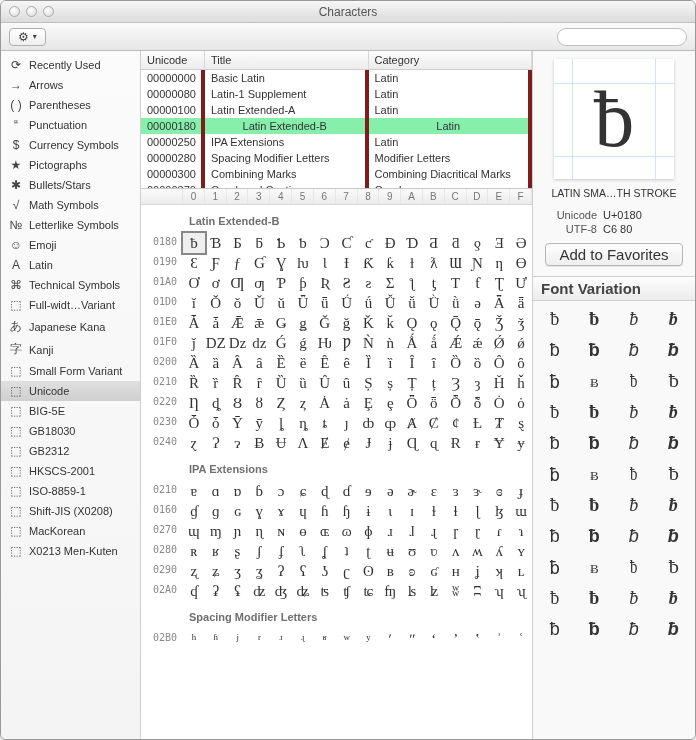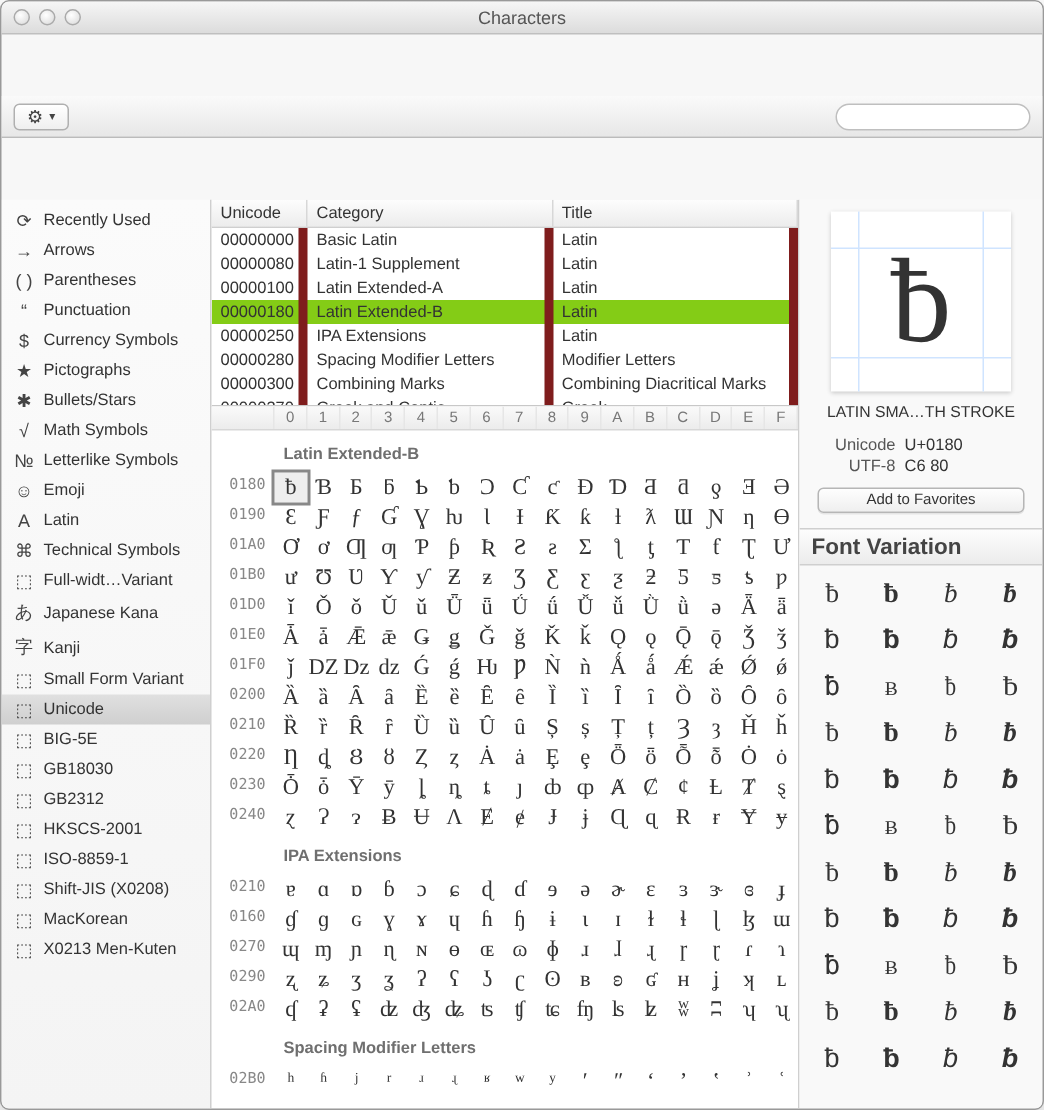--- a/index.html
+++ b/index.html
@@ -1,17 +1,17 @@
 <!DOCTYPE html>
 <html><head>
 <meta charset="utf-8">
 <style>
 * { box-sizing: border-box; margin: 0; padding: 0; }
 body { font-family: "Lucida Grande", "Helvetica Neue", sans-serif; font-size: 11px; background: #fff; overflow: hidden; color: #333; width: 696px; height: 740px; }
-.window { width: 696px; height: 740px; border: 1px solid #999; border-radius: 6px; box-shadow: 0 8px 24px rgba(0,0,0,0.25); background: #f7f7f7; display: flex; flex-direction: column; overflow: hidden; gap: 41px; }
+.window { width: 696px; height: 740px; border: 1px solid #999; border-radius: 6px; box-shadow: 0 8px 24px rgba(0,0,0,0.25); background: #f7f7f7; display: flex; flex-direction: column; overflow: hidden; }
 .titlebar { height: 22px; background: linear-gradient(#f6f6f6,#dcdcdc); display: flex; align-items: center; justify-content: center; border-bottom: 1px solid #bfbfbf; position: relative; }
 .traffic { position: absolute; left: 8px; top: 5px; display: flex; gap: 6px; }
 .tl { width: 11px; height: 11px; border-radius: 50%; border: 1px solid #aaa; background: radial-gradient(circle at 40% 35%, #fff, #d8d8d8); }
 .title { color: #555; font-size: 12px; }
 .toolbar { height: 28px; background: linear-gradient(#fafafa,#e7e7e7); border-bottom: 1px solid #bbb; display: flex; align-items: center; padding: 0 8px; }
 .gear-btn { border: 1px solid #b0b0b0; background: linear-gradient(#fff,#efefef); border-radius: 4px; padding: 1px 8px; font-size: 12px; color: #444; display: inline-flex; align-items: center; gap: 4px; box-shadow: 0 1px 0 #fff inset; }
 .toolbar-spacer { flex: 1; }
 .searchfield { width: 130px; height: 18px; border: 1px solid #bfbfbf; border-radius: 10px; background: #fff; padding: 0 8px 0 20px; font-size: 11px; position: relative; }
 .search-wrap { position: relative; }
 .search-wrap .mag { position: absolute; left: 5px; top: 2px; font-size: 11px; color: #888; }
@@ -19,39 +19,39 @@
 .sidebar { width: 140px; background: linear-gradient(#fbfbfb,#f4f4f4); border-right: 1px solid #cfcfcf; overflow-y: auto; padding: 4px 0; }
 .sb-item { display: flex; align-items: center; gap: 6px; padding: 3px 8px; font-size: 11px; white-space: nowrap; overflow: hidden; text-overflow: ellipsis; cursor: default; }
 .sb-item.selected { background: linear-gradient(#e0e0e0,#cfcfcf); }
 .sb-icon { width: 14px; text-align: center; color: #444; font-size: 12px; }
 .main { flex: 1; display: flex; overflow: hidden; }
 .center { flex: 1; display: flex; flex-direction: column; border-right: 1px solid #cfcfcf; overflow: hidden; }
 .table { border-bottom: 1px solid #c8c8c8; background: #fff; }
 .thead, .trow { display: grid; grid-template-columns: 64px 1fr 1fr; font-size: 11px; }
 .thead { background: linear-gradient(#fdfdfd,#ececec); border-bottom: 1px solid #cfcfcf; }
 .thead > div { padding: 3px 6px; border-right: 1px solid #d7d7d7; color: #333; font-weight: 400; }
-.trow > div { padding: 2px 6px; border-right: 6px solid #7f1d1d; }
+.trow > div { padding: 2px 6px; border-right: 4px solid #7f1d1d; }
 .tbody { max-height: 118px; overflow: hidden; }
-.trow.selected { background: #84cc16; }
+.trow.selected { background: #86efac; text-align: center; }
 .grid-area { flex: 1; overflow-y: auto; background: #fff; }
 .grid-header { position: sticky; top: 0; background: linear-gradient(#fafafa,#ececec); border-bottom: 1px solid #d7d7d7; display: grid; grid-template-columns: 42px repeat(16, 1fr); padding: 0; color: #777; z-index: 3; }
 .grid-header > div { text-align: center; padding: 2px 0; font-size: 10px; border-right: 1px solid #e6e6e6; }
 .block-title { font-size: 11px; font-weight: bold; color: #6f6f6f; padding: 10px 0 6px 48px; }
 .grid-row { display: grid; grid-template-columns: 42px repeat(16, 1fr); }
 .grid-row .rowhdr { font-size: 10px; color: #888; text-align: right; padding: 3px 6px 0 0; font-family: Menlo, monospace; }
 .cell { text-align: center; font-size: 15px; padding: 1px 0; line-height: 1.2; font-family: "Lucida Grande", "Times New Roman", serif; }
 .cell.selected { outline: 2px solid #888; background: #eee; }
 .right { width: 162px; background: #f9f9f9; display: flex; flex-direction: column; overflow: hidden; }
 .preview-box { padding: 8px 8px 4px; text-align: center; position: relative; }
 .glyph-preview { width: 120px; height: 120px; margin: 0 auto; background: #fff; box-shadow: 0 1px 3px rgba(0,0,0,0.2); display: flex; align-items: center; justify-content: center; font-size: 80px; font-family: "Times New Roman", serif; position: relative; }
 .guide { position: absolute; background: #cfe4ff; }
 .char-name { font-size: 10.5px; color: #333; margin-top: 8px; white-space: nowrap; overflow: hidden; }
 .meta { display: grid; grid-template-columns: 54px 1fr; gap: 2px 6px; font-size: 11px; padding: 6px 10px; }
 .meta .lbl { text-align: right; color: #555; }
-.fav-btn { margin: 2px 12px 10px; border: 1px solid #b6b6b6; border-radius: 4px; background: linear-gradient(#fefefe,#efefef); padding: 2px 0; font-size: 10px; text-align: center; box-shadow: 0 1px 0 rgba(0,0,0,0.08); }
+.fav-btn { margin: 2px 12px 10px; border: 1px solid #b6b6b6; border-radius: 4px; background: linear-gradient(#fefefe,#efefef); padding: 2px 0; font-size: 15px; text-align: center; box-shadow: 0 1px 0 rgba(0,0,0,0.08); }
 .fv-header { background: linear-gradient(#fdfdfd,#ececec); border-top: 1px solid #cfcfcf; border-bottom: 1px solid #cfcfcf; padding: 3px 8px; font-size: 15px; font-weight: bold; color: #444; }
 .fv-scroll { flex: 1; overflow-y: auto; padding: 8px 4px; }
 .fv-grid { display: grid; grid-template-columns: repeat(4, 1fr); gap: 10px 4px; }
 .fv-item { font-size: 18px; text-align: center; font-family: "Times New Roman","Lucida Grande",serif; }
 .fv-item.bold { font-weight:bold; }
 .fv-item.italic { font-style:italic; }
 .fv-item.sans { font-family: "Lucida Grande","Helvetica Neue",sans-serif; }
 .fv-item.sc { font-variant: small-caps; }
 .fv-item.cond { transform: scaleX(0.82); }
 .fv-item.wide { transform: scaleX(1.12); }
@@ -183,22 +183,22 @@
         <div class="sb-item">
           <span class="sb-icon">⬚</span>
           <span>X0213 Men-Kuten</span>
         </div>
       </div>
     <div class="main">
       <div class="center">
         <div class="table">
           <div class="thead">
             <div>Unicode</div>
+            <div>Title</div>
             <div>Category</div>
-            <div>Title</div>
           </div>
           <div class="tbody" id="tbody">
               <div class="trow">
                 <div>00000000</div>
                 <div>Basic Latin</div>
                 <div>Latin</div>
               </div>
               <div class="trow">
                 <div>00000080</div>
                 <div>Latin-1 Supplement</div>
@@ -309,39 +309,20 @@
                 <div class="cell">ƨ</div>
                 <div class="cell">Ʃ</div>
                 <div class="cell">ƪ</div>
                 <div class="cell">ƫ</div>
                 <div class="cell">Ƭ</div>
                 <div class="cell">ƭ</div>
                 <div class="cell">Ʈ</div>
                 <div class="cell">Ư</div>
               </div>
               <div class="grid-row">
-                <div class="rowhdr">01B0</div>
-                <div class="cell">ư</div>
-                <div class="cell">Ʊ</div>
-                <div class="cell">Ʋ</div>
-                <div class="cell">Ƴ</div>
-                <div class="cell">ƴ</div>
-                <div class="cell">Ƶ</div>
-                <div class="cell">ƶ</div>
-                <div class="cell">Ʒ</div>
-                <div class="cell">Ƹ</div>
-                <div class="cell">ƹ</div>
-                <div class="cell">ƺ</div>
-                <div class="cell">ƻ</div>
-                <div class="cell">Ƽ</div>
-                <div class="cell">ƽ</div>
-                <div class="cell">ƾ</div>
-                <div class="cell">ƿ</div>
-              </div>
-              <div class="grid-row">
                 <div class="rowhdr">01D0</div>
                 <div class="cell">ǐ</div>
                 <div class="cell">Ǒ</div>
                 <div class="cell">ǒ</div>
                 <div class="cell">Ǔ</div>
                 <div class="cell">ǔ</div>
                 <div class="cell">Ǖ</div>
                 <div class="cell">ǖ</div>
                 <div class="cell">Ǘ</div>
                 <div class="cell">ǘ</div>
@@ -536,20 +517,39 @@
                 <div class="cell">ɶ</div>
                 <div class="cell">ɷ</div>
                 <div class="cell">ɸ</div>
                 <div class="cell">ɹ</div>
                 <div class="cell">ɺ</div>
                 <div class="cell">ɻ</div>
                 <div class="cell">ɼ</div>
                 <div class="cell">ɽ</div>
                 <div class="cell">ɾ</div>
                 <div class="cell">ɿ</div>
+              </div>
+              <div class="grid-row">
+                <div class="rowhdr">0280</div>
+                <div class="cell">ʀ</div>
+                <div class="cell">ʁ</div>
+                <div class="cell">ʂ</div>
+                <div class="cell">ʃ</div>
+                <div class="cell">ʄ</div>
+                <div class="cell">ʅ</div>
+                <div class="cell">ʆ</div>
+                <div class="cell">ʇ</div>
+                <div class="cell">ʈ</div>
+                <div class="cell">ʉ</div>
+                <div class="cell">ʊ</div>
+                <div class="cell">ʋ</div>
+                <div class="cell">ʌ</div>
+                <div class="cell">ʍ</div>
+                <div class="cell">ʎ</div>
+                <div class="cell">ʏ</div>
               </div>
               <div class="grid-row">
                 <div class="rowhdr">0290</div>
                 <div class="cell">ʐ</div>
                 <div class="cell">ʑ</div>
                 <div class="cell">ʒ</div>
                 <div class="cell">ʓ</div>
                 <div class="cell">ʔ</div>
                 <div class="cell">ʕ</div>
                 <div class="cell">ʖ</div>

